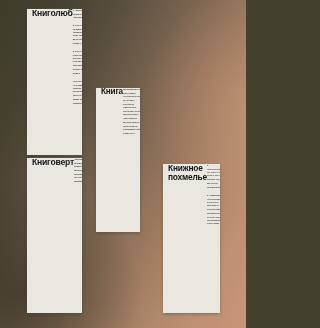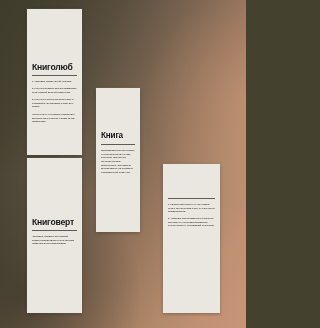--- a/index.html
+++ b/index.html
@@ -36,21 +36,20 @@
     background:#e9e7df;
     box-shadow:0 1px 3px rgba(30,25,18,.38), 0 0 0 .5px rgba(255,255,255,.10);
     padding:0 5px;
     display:flex;
     flex-direction:column;
     overflow:hidden;
   }
   .panel-inner {
     width:100%;
     display:flex;
-    flex-direction:column;
   }
   .title {
     font-weight:700;
     color:#17161a;
     letter-spacing:-.2px;
     line-height:1.02;
     word-spacing:-1px;
   }
   .rule {
     height:1px;
@@ -141,20 +140,21 @@
       <div class="body">
         <div class="para">ЧЕЛОВЕК, ПРЕДПОЧИТАЮЩИЙ КОМПАНИЮ ВЫДУМАННЫХ ГЕРОЕВ ЖИВЫМ РЕАЛЬНЫМ ЛЮДЯМ.</div>
       </div>
     </div>
   </div>
 
 
   <div class="panel" id="p-pohmelye">
     <div class="panel-inner">
       <div class="spacer-top"></div>
+      <div class="title">Книжное похмелье</div>
       <div class="rule"></div>
       <div class="body">
         <div class="para">1. НЕСПОСОБНОСТЬ НАЧАТЬ НОВУЮ КНИГУ СРАЗУ ПОСЛЕ ТОГО, КАК ДОЧИТАЛ ПРЕДЫДУЩУЮ.</div>
         <div class="para">2. ЧУВСТВО ОПУСТОШЕНИЯ И ТОСКИ ПО ГЕРОЯМ, С КОТОРЫМИ ПРИШЛОСЬ РАССТАТЬСЯ НА ПОСЛЕДНЕЙ СТРАНИЦЕ.</div>
       </div>
     </div>
   </div>
 
 </div>
 

